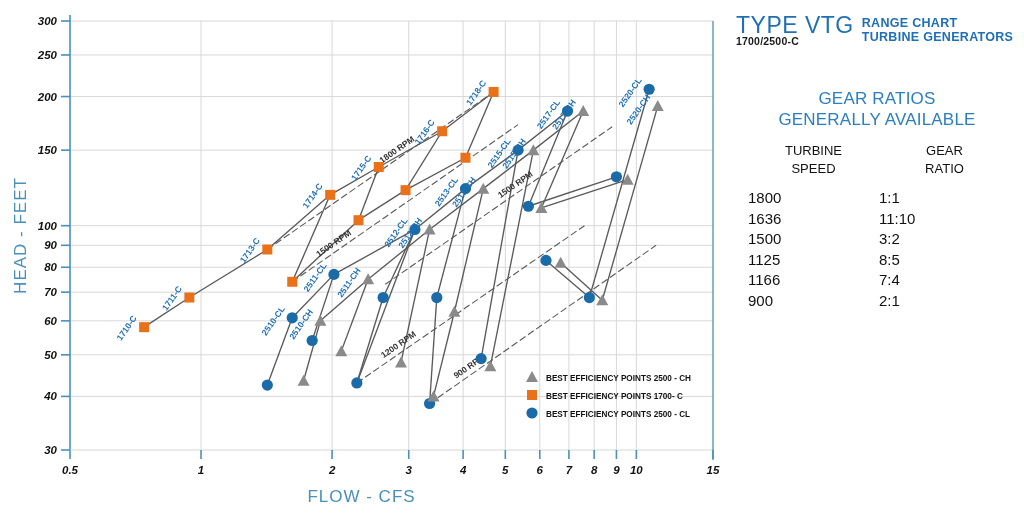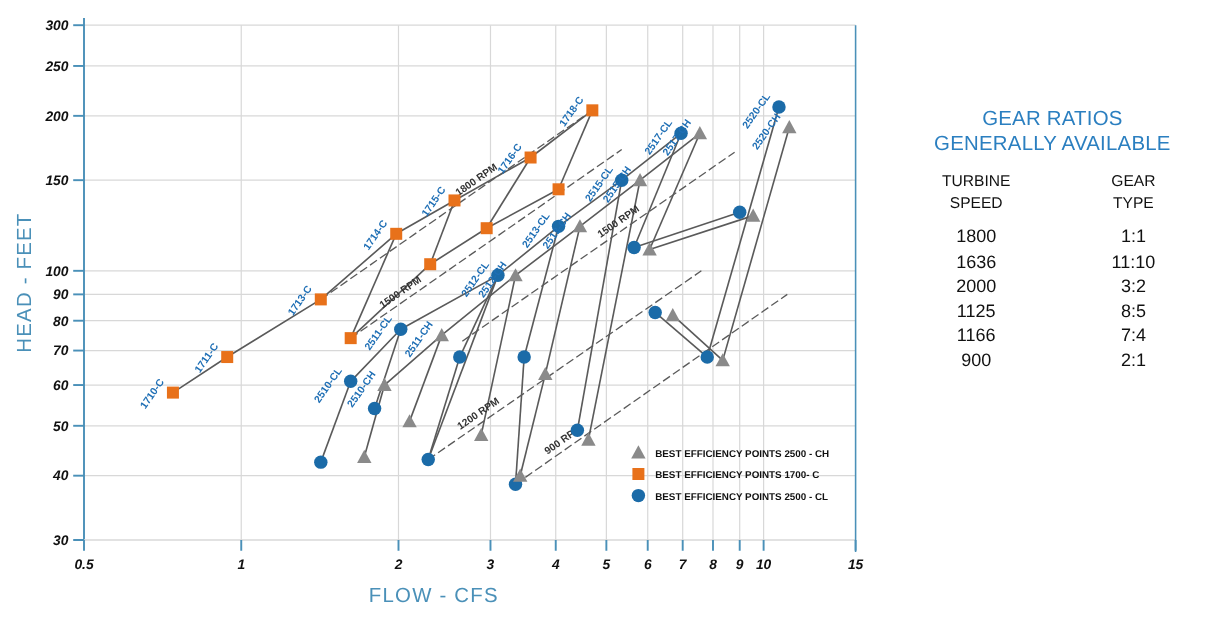--- a/index.html
+++ b/index.html
@@ -40,21 +40,21 @@
     color:#2b7fc0;font-size:17px;line-height:21px;letter-spacing:.2px;
   }
 
   #gear-table{position:absolute;left:18px;top:142px;width:262px;}
   #gear-table table{border-collapse:collapse;width:100%;}
   #gear-table th{
     color:#111;font-size:13px;font-weight:normal;line-height:18px;
     padding:0 0 10px 0;text-align:center;
   }
   #gear-table td{
-    color:#111;font-size:15px;line-height:20.5px;text-align:center;
+    color:#111;font-size:15px;line-height:20.5px;
     padding:0;font-family:"Liberation Sans", sans-serif;
   }
   .th-l{width:50%;}
   .th-r{width:50%;}
 </style>
 </head>
 <body>
 
 <div id="root">
 
@@ -271,51 +271,60 @@
           <rect x="527" y="390" width="10" height="10" fill="#e8711a"></rect>
           <text x="546" y="398.5" font-size="8.2" font-weight="bold" fill="#111" font-family="&quot;Liberation Sans&quot;, sans-serif">BEST EFFICIENCY POINTS 1700- C</text>
           <circle cx="532" cy="413" r="5.6" fill="#1b6ba8"></circle>
           <text x="546" y="416.5" font-size="8.2" font-weight="bold" fill="#111" font-family="&quot;Liberation Sans&quot;, sans-serif">BEST EFFICIENCY POINTS 2500 - CL</text>
         </g>
       </svg>
   </div>
 
   <div id="right-panel">
 
+    <div id="title-block">
+      <div style="display:inline-block;">
+        <span class="type-vtg">TYPE VTG</span>
+        <span class="type-sub">1700/2500-C</span>
+      </div><div class="range-lines">
+        <div>RANGE CHART</div>
+        <div>TURBINE GENERATORS</div>
+      </div>
+    </div>
 
     <div id="gear-head">
       <div>GEAR RATIOS</div>
       <div>GENERALLY AVAILABLE</div>
     </div>
 
     <div id="gear-table">
       <table>
         <thead>
           <tr>
             <th class="th-l">
               <div>TURBINE</div>
               <div>SPEED</div>
             </th>
             <th class="th-r">
               <div>GEAR</div>
-              <div>TYPE</div>
+              <div>RATIO</div>
             </th>
           </tr>
         </thead>
         <tbody id="gear-body">
             <tr>
               <td>1800</td>
               <td>1:1</td>
             </tr>
             <tr>
               <td>1636</td>
               <td>11:10</td>
             </tr>
             <tr>
-              <td>2000</td>
+              <td>1500</td>
               <td>3:2</td>
             </tr>
             <tr>
               <td>1125</td>
               <td>8:5</td>
             </tr>
             <tr>
               <td>1166</td>
               <td>7:4</td>
             </tr>

